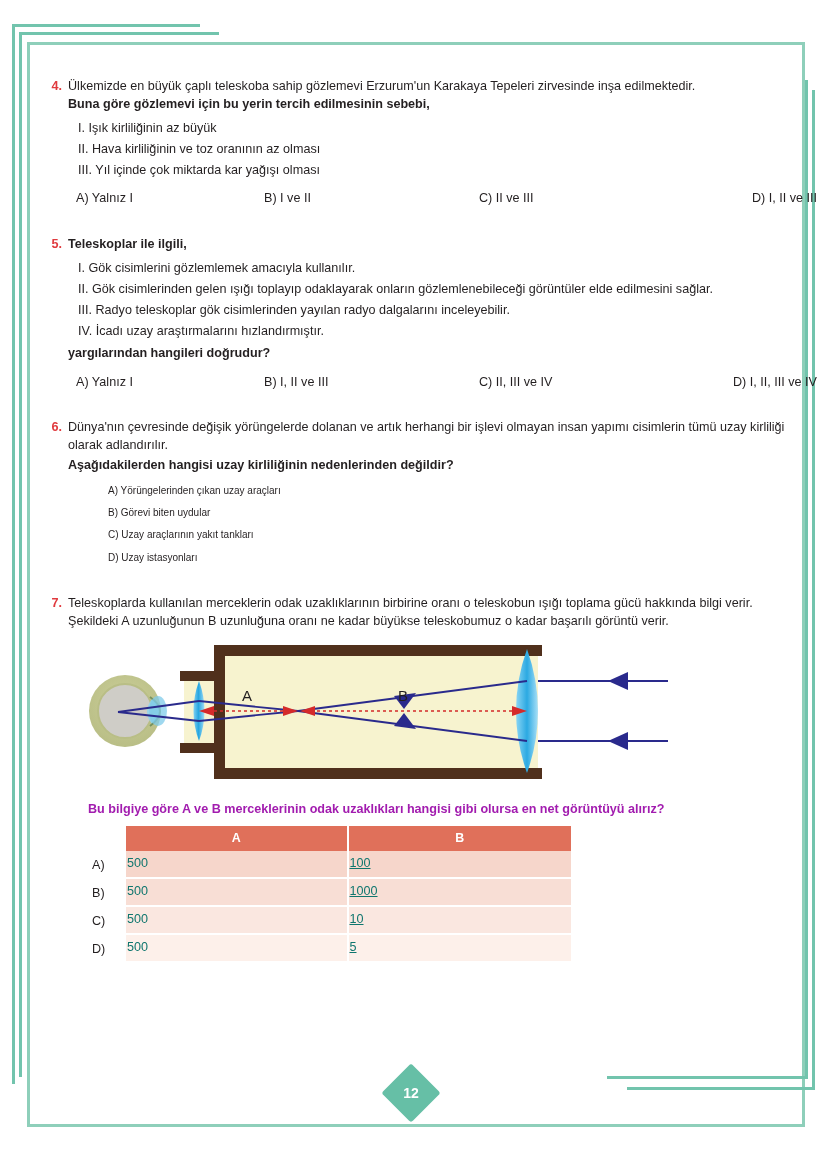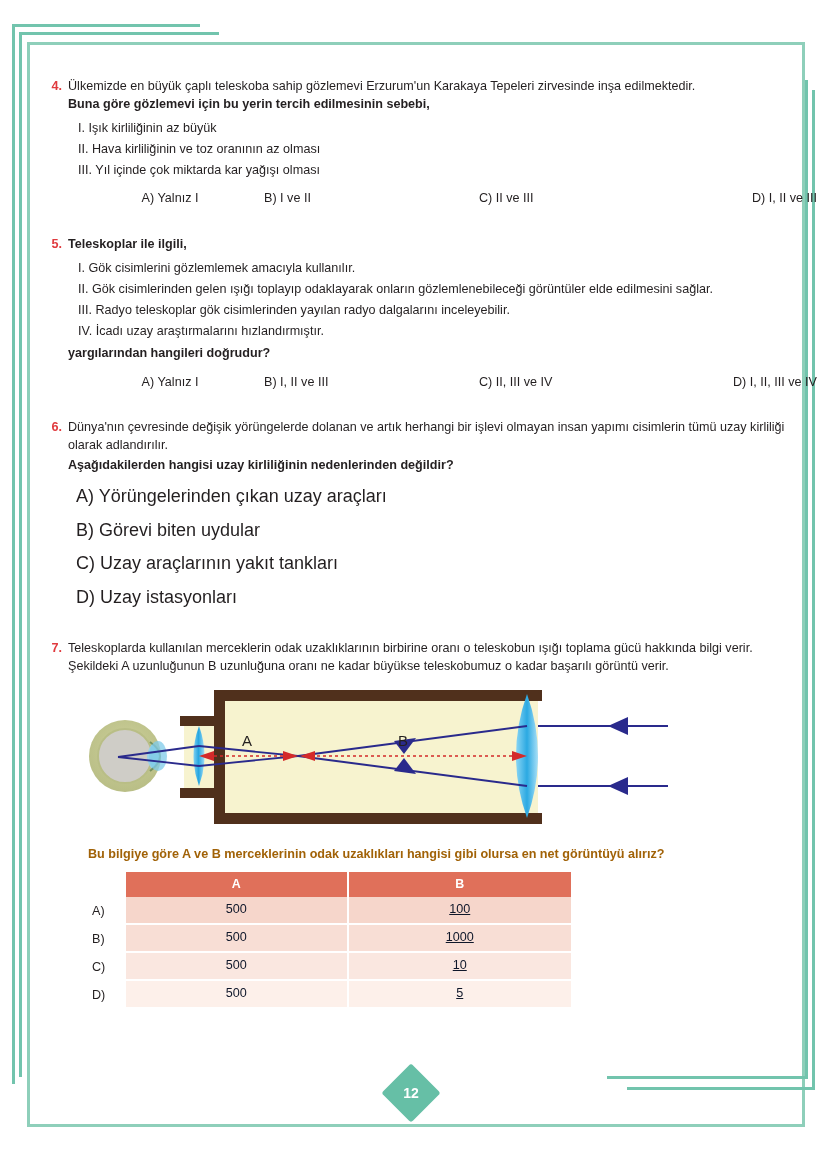--- a/index.html
+++ b/index.html
@@ -71,51 +71,52 @@
   .ask { font-weight: bold; margin-top: 4px; }
 
   .opts-row {
     display: flex;
     margin-top: 11px;
   }
   .opts-row .opt {
     flex: 0 0 auto;
     font-size: 12.6px;
   }
-  .opts-row .opt.o1 { width: 196px; padding-left: 8px; text-align: center; }
+  .opts-row .opt.o1 { width: 196px; padding-left: 8px; }
   .opts-row .opt.o2 { width: 215px; }
   .opts-row .opt.o3 { width: 218px; }
   .opts-row .opt.o4 { width: 120px; text-align: right; }
 
   .opts-col { margin-top: 9px; }
   .opts-col .opt {
     padding-left: 8px;
     margin-bottom: 8px;
-    font-size: 18px;
+    font-size: 10px;
+    margin-left: 32px;
   }
   .u { }
 
   .q4 { margin-top: 0px; }
   .q5 { margin-top: 28px; }
   .q6 { margin-top: 28px; }
   .q7 { margin-top: 30px; }
 
   
   .figure {
     position: relative;
     width: 752px;
     height: 148px;
     margin-top: 8px;
   }
 
   
   .tbl-q {
     font-weight: bold;
     font-size: 12.6px;
-    color: #a16207;
+    color: #a21caf;
     margin-top: 14px;
     margin-left: 20px;
   }
   .tbl-wrap {
     position: relative;
     margin-top: 8px;
     margin-left: 20px;
     width: 465px;
   }
   table.choices {
@@ -129,23 +130,23 @@
     background: #e0705a;
     color: #ffffff;
     font-weight: bold;
     font-size: 12.4px;
     height: 25px;
     text-align: center;
     border-right: 2px solid #ffffff;
   }
   table.choices th:last-child { border-right: none; }
   table.choices td {
-    text-align: center;
-    font-size: 12.6px;
-    color: #0f172a;
+    text-align: left;
+    font-size: 12.6px;
+    color: #0f766e;
     height: 28px;
     border-right: 2px solid #ffffff;
     border-bottom: 2px solid #ffffff;
   }
   table.choices td:last-child { border-right: none; text-decoration: underline; }
   tr.r0 td { background: #f6d6cb; }
   tr.r1 td { background: #f8ded5; }
   tr.r2 td { background: #fae7e0; }
   tr.r3 td { background: #fdf0ea; }
 

